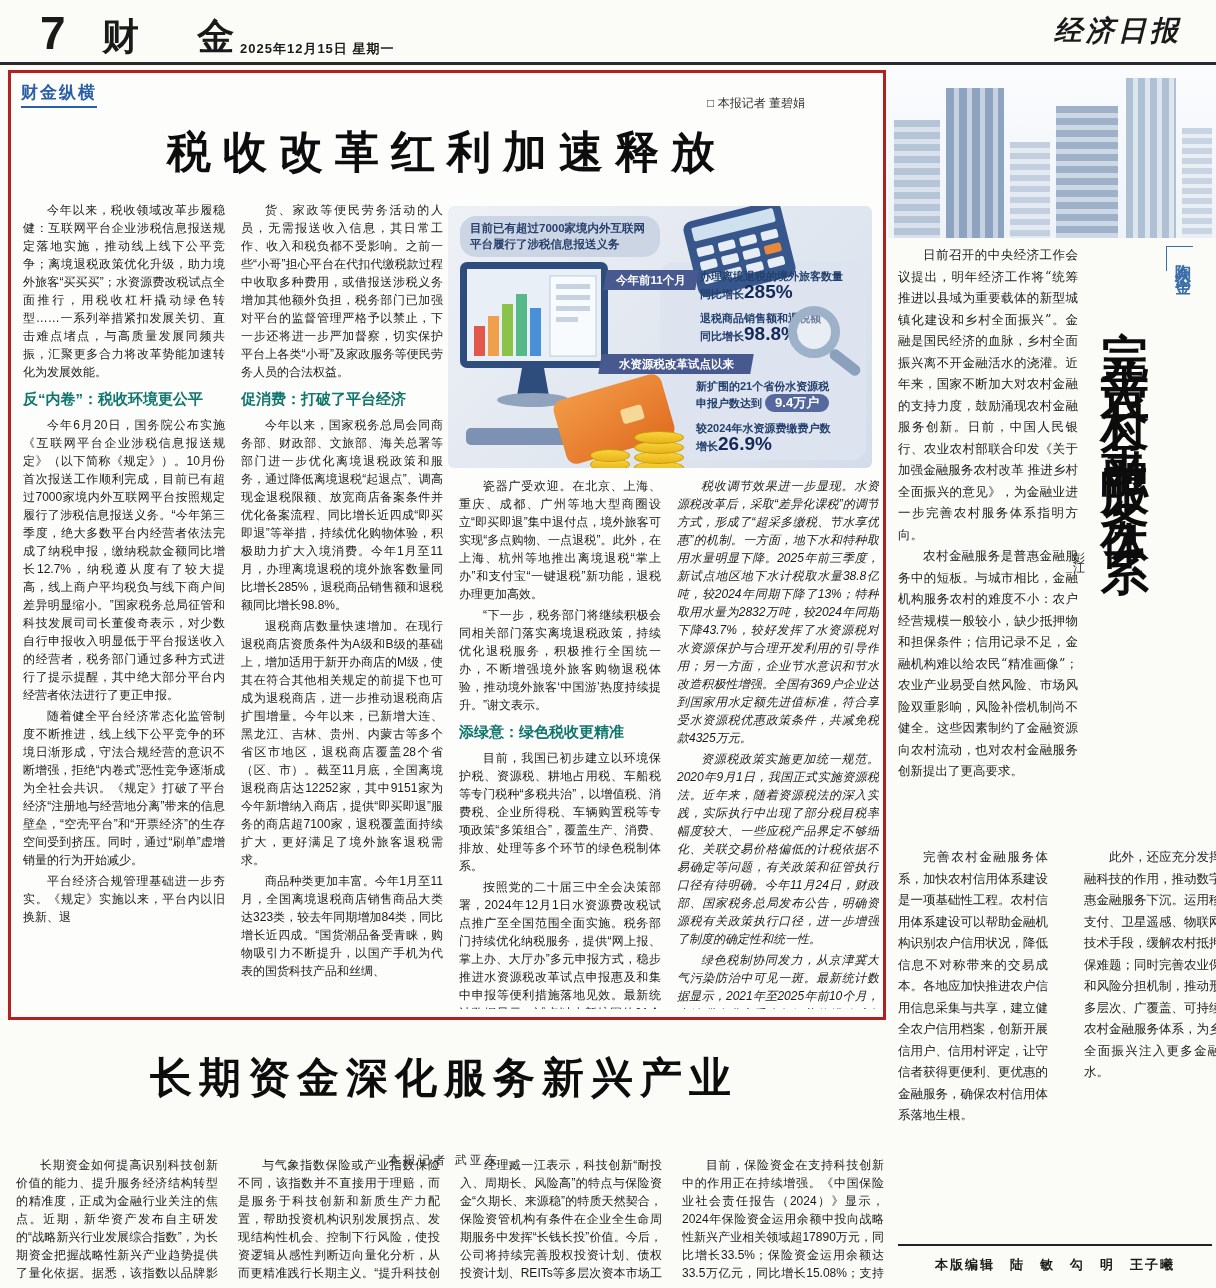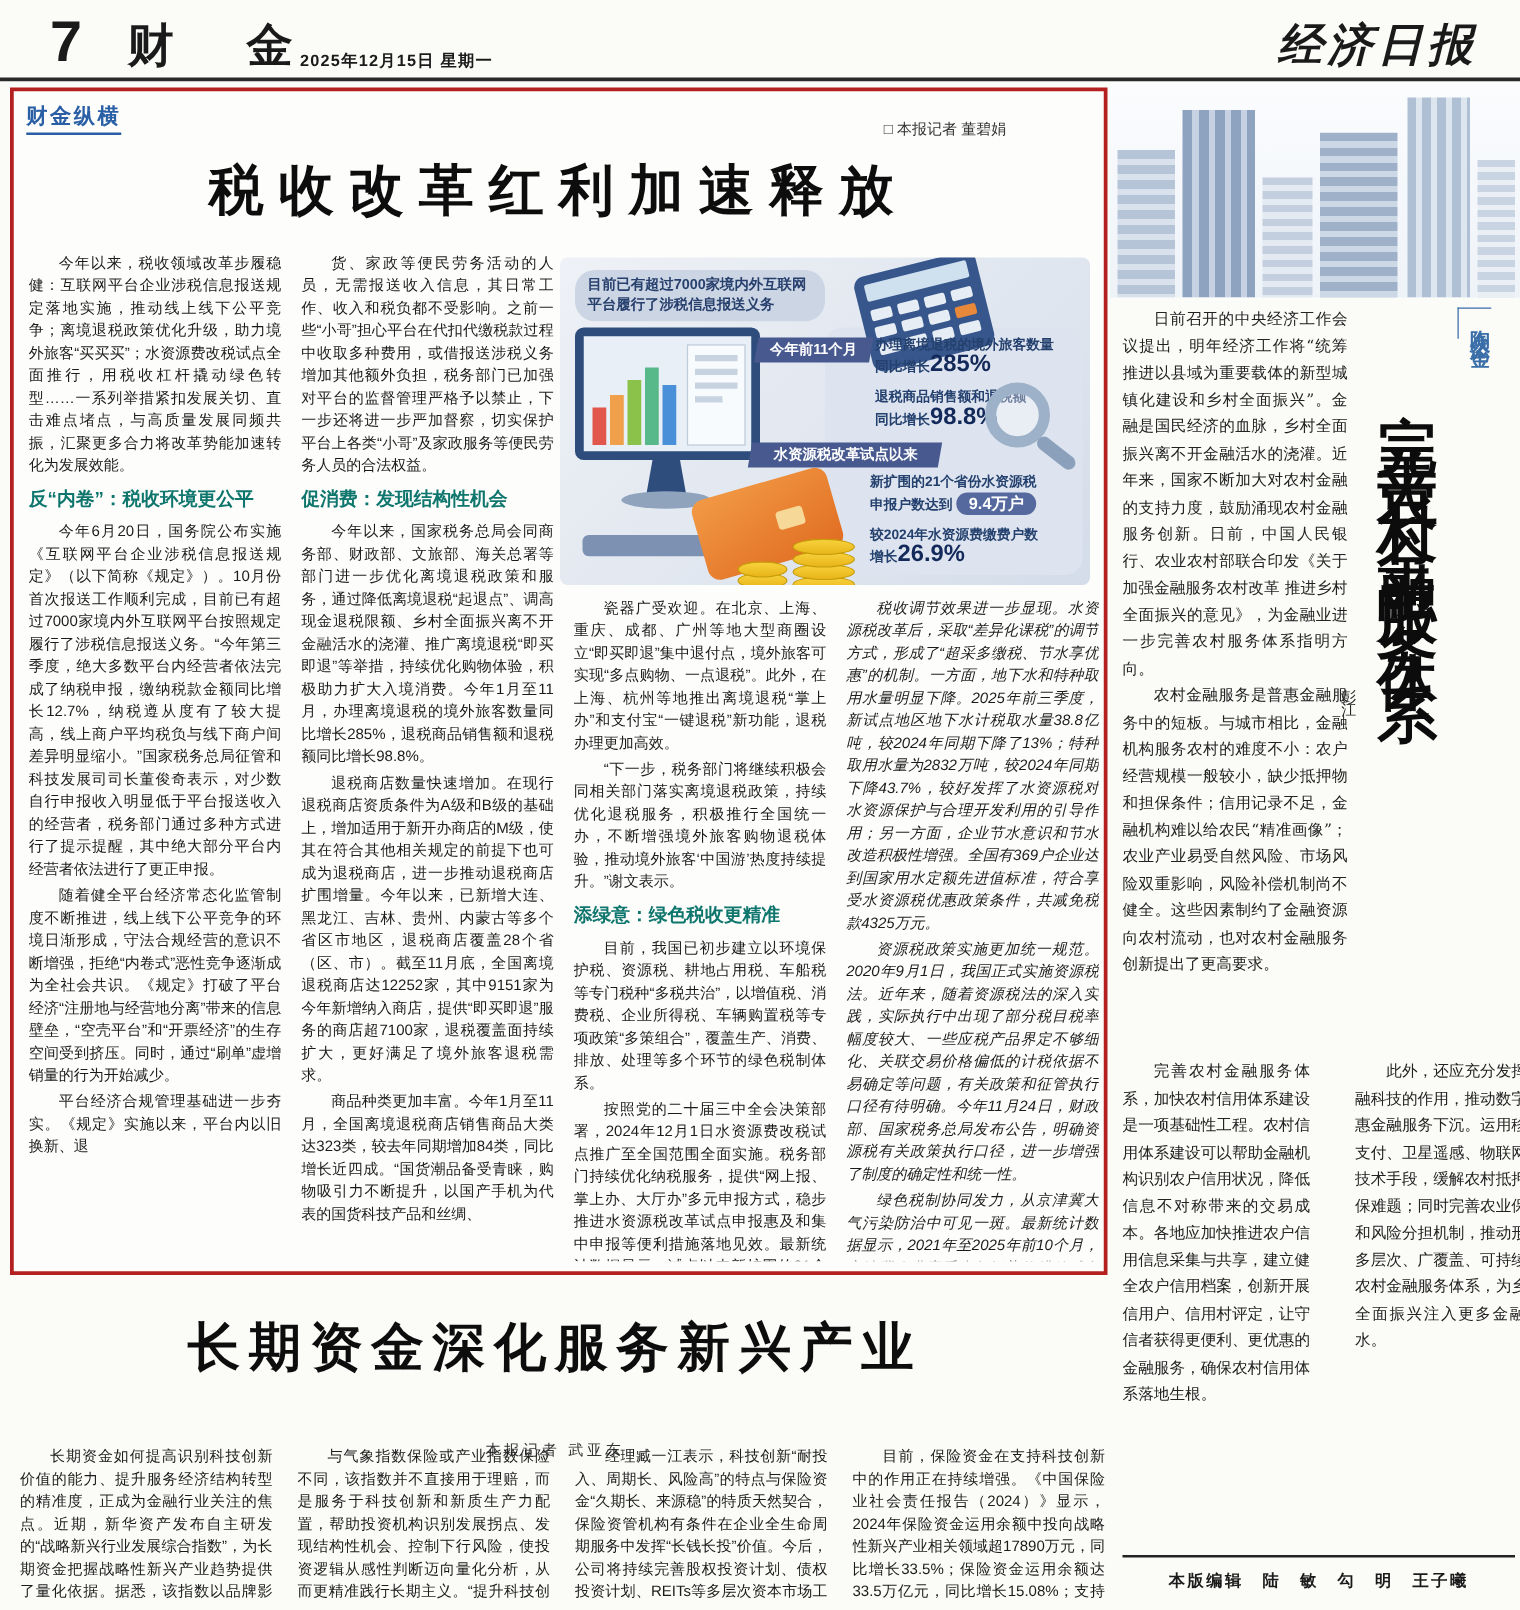--- a/index.html
+++ b/index.html
@@ -3,21 +3,21 @@
 <meta charset="utf-8">
 <style>
   * { margin:0; padding:0; box-sizing:border-box; }
   body { background:#e9e9e6; font-family:"Liberation Sans", sans-serif; }
   .page { position:relative; width:1216px; height:1288px; background:#fbfbf8; overflow:hidden; margin:0 auto; color:#1a1a1a; }
 
   
   .hdr-num { position:absolute; left:40px; top:6px; font-size:46px; font-weight:900; }
   .hdr-sec { position:absolute; left:102px; top:12px; font-size:37px; font-weight:900; letter-spacing:24px; }
   .hdr-date { position:absolute; left:240px; top:40px; font-size:13px; font-weight:700; letter-spacing:1px; }
-  .masthead { position:absolute; right:34px; top:12px; font-size:36px; font-weight:900; font-style:italic; font-family:Liberation Mono, monospace; letter-spacing:4px; }
+  .masthead { position:absolute; right:34px; top:12px; font-size:28px; font-weight:900; font-style:italic; font-family:Liberation Mono, monospace; letter-spacing:4px; }
   .hdr-rule { position:absolute; left:0; right:0; top:62px; border-top:3px solid #2a2a2a; }
 
   
   .main-box { position:absolute; left:8px; top:70px; width:878px; height:950px; border:3px solid #b42020; background:#fdfdfb; }
   .kicker { position:absolute; left:10px; top:8px; color:#2a5fa5; font-weight:800; font-size:17px; padding-bottom:2px; border-bottom:2px solid #2a5fa5; letter-spacing:2px; }
   .main-byline { position:absolute; right:78px; top:22px; font-size:12px; color:#333; }
   .main-headline { position:absolute; left:0; width:100%; top:50px; text-align:center; font-size:44px; font-weight:900; letter-spacing:12px; color:#0d0d0d; }
 
   .col { position:absolute; top:128px; width:202px; height:808px; overflow:hidden; }
   .c1 { left:12px; } .c2 { left:230px; } .c3 { left:448px; } .c4 { left:666px;font-style:italic; }
@@ -96,22 +96,22 @@
     <div class="col c1">
       <p>今年以来，税收领域改革步履稳健：互联网平台企业涉税信息报送规定落地实施，推动线上线下公平竞争；离境退税政策优化升级，助力境外旅客“买买买”；水资源费改税试点全面推行，用税收杠杆撬动绿色转型……一系列举措紧扣发展关切、直击难点堵点，与高质量发展同频共振，汇聚更多合力将改革势能加速转化为发展效能。</p>
       <h3>反“内卷”：税收环境更公平</h3>
       <p>今年6月20日，国务院公布实施《互联网平台企业涉税信息报送规定》（以下简称《规定》）。10月份首次报送工作顺利完成，目前已有超过7000家境内外互联网平台按照规定履行了涉税信息报送义务。“今年第三季度，绝大多数平台内经营者依法完成了纳税申报，缴纳税款金额同比增长12.7%，纳税遵从度有了较大提高，线上商户平均税负与线下商户间差异明显缩小。”国家税务总局征管和科技发展司司长董俊奇表示，对少数自行申报收入明显低于平台报送收入的经营者，税务部门通过多种方式进行了提示提醒，其中绝大部分平台内经营者依法进行了更正申报。</p>
       <p>随着健全平台经济常态化监管制度不断推进，线上线下公平竞争的环境日渐形成，守法合规经营的意识不断增强，拒绝“内卷式”恶性竞争逐渐成为全社会共识。《规定》打破了平台经济“注册地与经营地分离”带来的信息壁垒，“空壳平台”和“开票经济”的生存空间受到挤压。同时，通过“刷单”虚增销量的行为开始减少。</p>
       <p>平台经济合规管理基础进一步夯实。《规定》实施以来，平台内以旧换新、退</p>
     </div>
 
     <div class="col c2">
       <p>货、家政等便民劳务活动的人员，无需报送收入信息，其日常工作、收入和税负都不受影响。之前一些“小哥”担心平台在代扣代缴税款过程中收取多种费用，或借报送涉税义务增加其他额外负担，税务部门已加强对平台的监督管理严格予以禁止，下一步还将进一步严加督察，切实保护平台上各类“小哥”及家政服务等便民劳务人员的合法权益。</p>
-      <h3>促消费：发现结构性机会</h3>
-      <p>今年以来，国家税务总局会同商务部、财政部、文旅部、海关总署等部门进一步优化离境退税政策和服务，通过降低离境退税“起退点”、调高现金退税限额、乡村全面振兴离不开金融活水的浇灌、推广离境退税“即买即退”等举措，持续优化购物体验，积极助力扩大入境消费。今年1月至11月，办理离境退税的境外旅客数量同比增长285%，退税商品销售额和退税额同比增长98.8%。</p>
+      <h3>促消费：打破了平台经济</h3>
+      <p>今年以来，国家税务总局会同商务部、财政部、文旅部、海关总署等部门进一步优化离境退税政策和服务，通过降低离境退税“起退点”、调高现金退税限额、放宽商店备案条件并优化备案流程、同比增长近四成“即买即退”等举措，持续优化购物体验，积极助力扩大入境消费。今年1月至11月，办理离境退税的境外旅客数量同比增长285%，退税商品销售额和退税额同比增长98.8%。</p>
       <p>退税商店数量快速增加。在现行退税商店资质条件为A级和B级的基础上，增加适用于新开办商店的M级，使其在符合其他相关规定的前提下也可成为退税商店，进一步推动退税商店扩围增量。今年以来，已新增大连、黑龙江、吉林、贵州、内蒙古等多个省区市地区，退税商店覆盖28个省（区、市）。截至11月底，全国离境退税商店达12252家，其中9151家为今年新增纳入商店，提供“即买即退”服务的商店超7100家，退税覆盖面持续扩大，更好满足了境外旅客退税需求。</p>
       <p>商品种类更加丰富。今年1月至11月，全国离境退税商店销售商品大类达323类，较去年同期增加84类，同比增长近四成。“国货潮品备受青睐，购物吸引力不断提升，以国产手机为代表的国货科技产品和丝绸、</p>
     </div>
 
     <div class="col c3">
       <p>瓷器广受欢迎。在北京、上海、重庆、成都、广州等地大型商圈设立“即买即退”集中退付点，境外旅客可实现“多点购物、一点退税”。此外，在上海、杭州等地推出离境退税“掌上办”和支付宝“一键退税”新功能，退税办理更加高效。</p>
       <p>“下一步，税务部门将继续积极会同相关部门落实离境退税政策，持续优化退税服务，积极推行全国统一办，不断增强境外旅客购物退税体验，推动境外旅客‘中国游’热度持续提升。”谢文表示。</p>
       <h3>添绿意：绿色税收更精准</h3>
       <p>目前，我国已初步建立以环境保护税、资源税、耕地占用税、车船税等专门税种“多税共治”，以增值税、消费税、企业所得税、车辆购置税等专项政策“多策组合”，覆盖生产、消费、排放、处理等多个环节的绿色税制体系。</p>
       <p>按照党的二十届三中全会决策部署，2024年12月1日水资源费改税试点推广至全国范围全面实施。税务部门持续优化纳税服务，提供“网上报、掌上办、大厅办”多元申报方式，稳步推进水资源税改革试点申报惠及和集中申报等便利措施落地见效。最新统计数据显示，试点以来新扩围的21个省份水资源税申报户数达9.4万户，较2024年水资源费缴费户数增长26.9%；水资源税收入139.6亿元，较2024年同期增长19.5%。</p>

